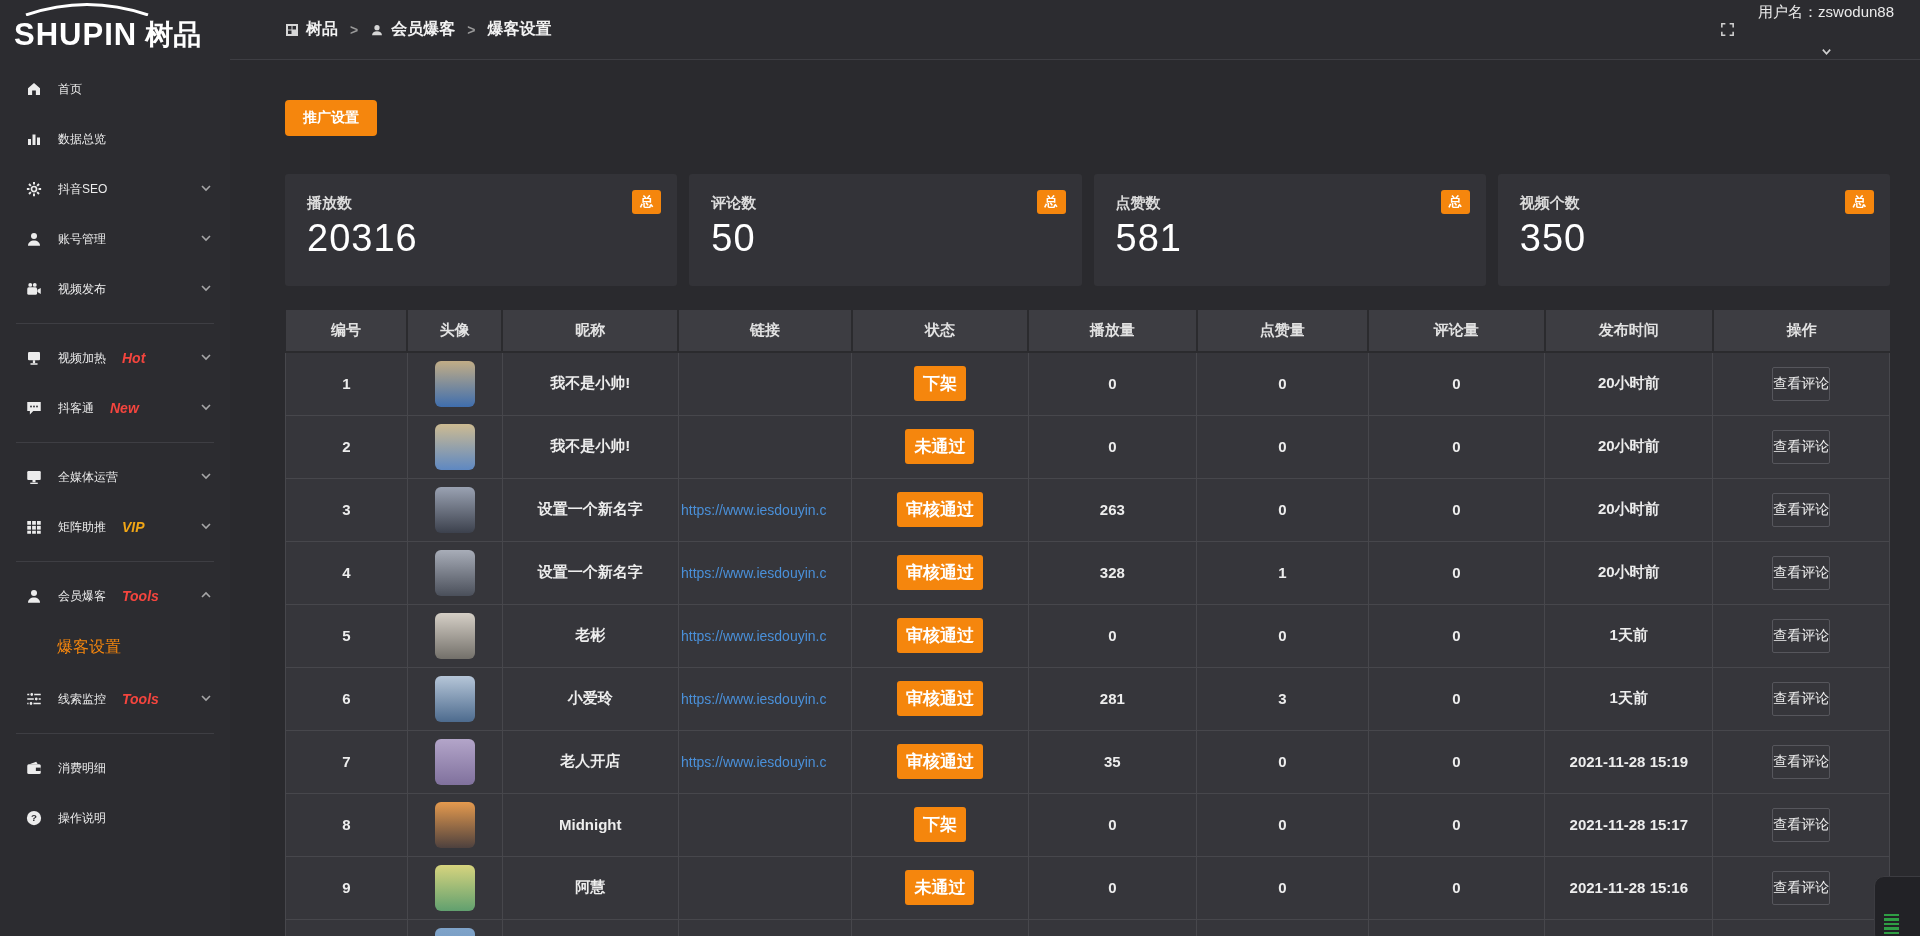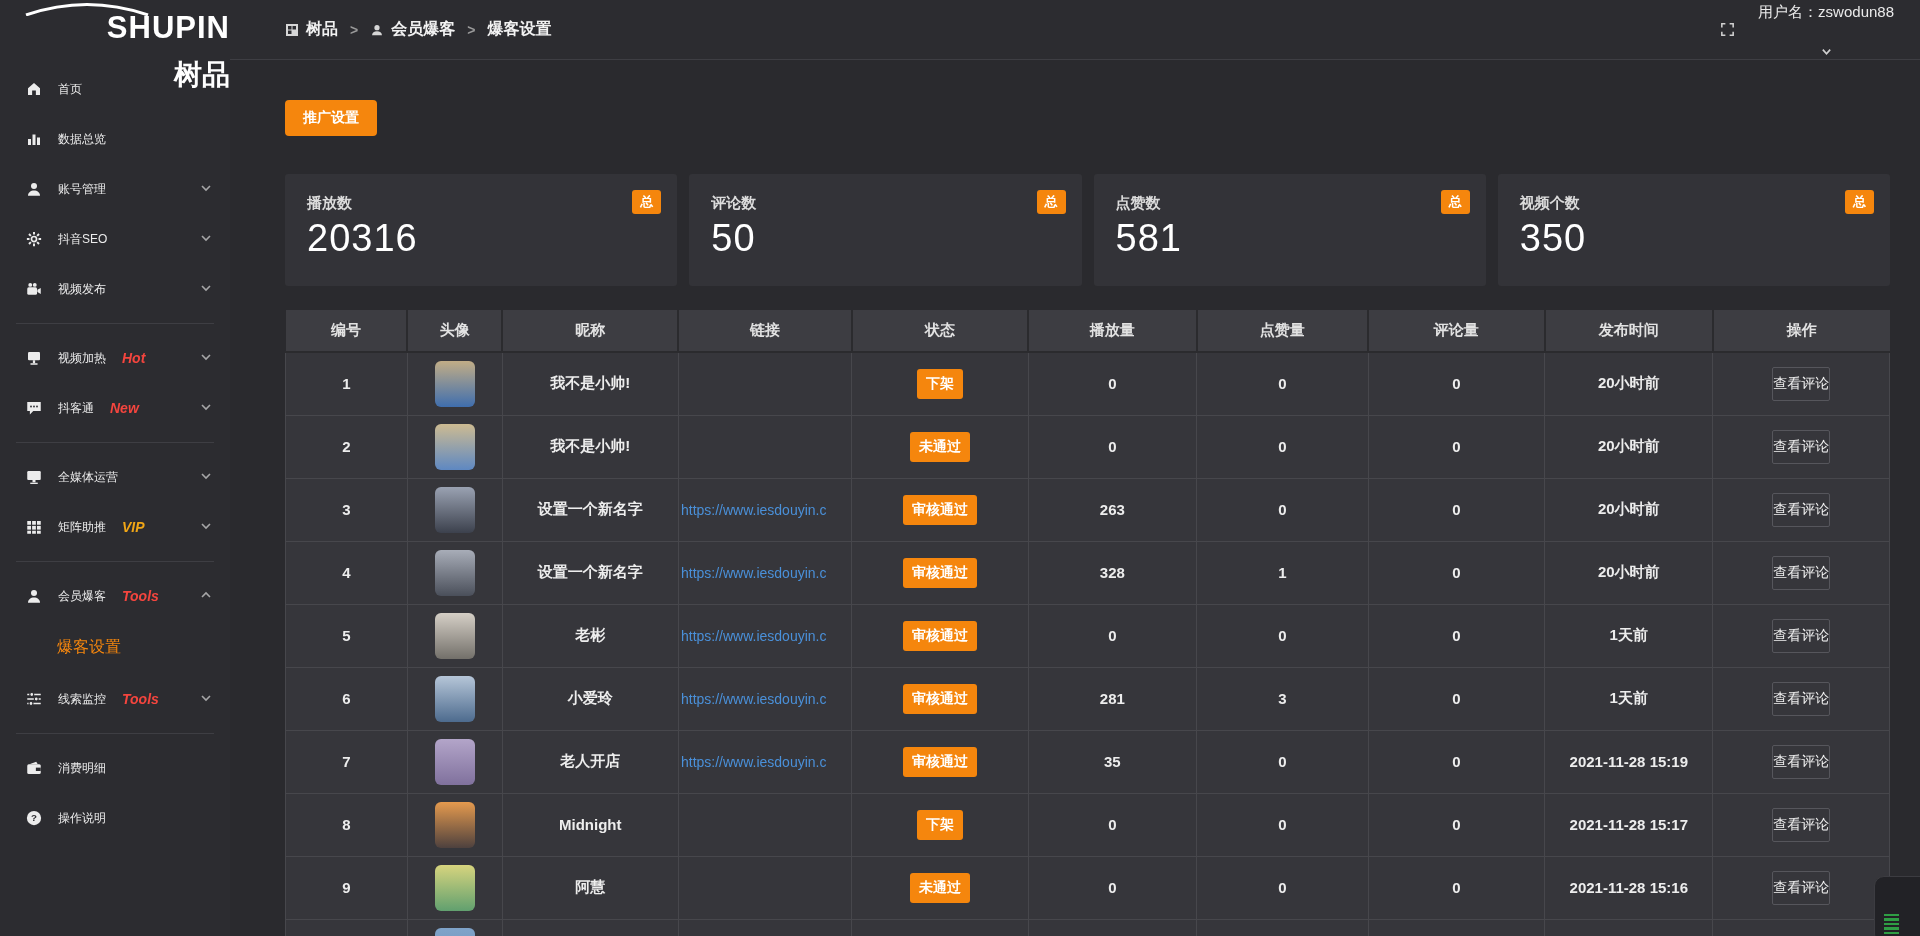--- a/index.html
+++ b/index.html
@@ -5,21 +5,21 @@
   * { margin:0; padding:0; box-sizing:border-box; }
   html,body { width:1920px; height:936px; overflow:hidden; }
   body {
     font-family:"Liberation Sans","DejaVu Sans",sans-serif;
     background:#2a2a2e; color:#ececec;
   }
   .app { display:flex; width:1920px; height:936px; }
 
   
   .sidebar { width:230px; flex:none; background:#2c2c30; display:flex; flex-direction:column; padding-top:0; }
-  .logo { height:60px; display:flex; align-items:flex-end; padding-left:14px; position:relative;flex-direction:column; }
+  .logo { height:60px; display:flex; align-items:center; padding-left:14px; position:relative; }
   .logo-arc { position:absolute; top:2px; left:22px; }
   .logo-en { font-size:31px; font-weight:bold; letter-spacing:1px; color:#fff; margin-top:10px; }
   .logo-cn { font-size:28px; font-weight:bold; color:#fff; margin-left:8px; margin-top:10px; }
   .side-menu { flex:1; padding-top:4px; }
   .side-item { height:50px; display:flex; align-items:center; padding:0 18px 0 24px; cursor:pointer; position:relative; }
   .side-item .icon { width:20px; height:20px; margin-right:14px; display:flex; align-items:center; justify-content:center; }
   .side-label { font-size:12px; color:#ececec; }
   .side-tag { font-size:14px; font-style:italic; font-weight:bold; margin-left:16px; }
   .tag-red { color:var(--hot-red,#f4453e); }
   .tag-vip { color:var(--vip-orange,#f0a616); }
@@ -55,21 +55,21 @@
   .data-table { width:100%; margin-top:24px; border-collapse:collapse; table-layout:fixed; }
   .data-table th { height:42px; background:#3d3d42; color:#e2e2e2; font-size:15px; font-weight:bold;
                    border-right:2px solid #2b2b2e; border-bottom:2px solid #2b2b2e; }
   .data-table th:last-child { border-right:none; }
   .data-table td { height:63px; background:#36363b; border:1px solid #47474c; text-align:center;
                    font-size:15px; font-weight:bold; color:#ededed; overflow:hidden; white-space:nowrap; }
   .avatar { width:40px; height:46px; border-radius:6px; margin:0 auto; }
   .link-cell { text-align:left !important; }
   .link-cell a { color:var(--link-blue,#4a90d9); font-size:14px; font-weight:normal; text-decoration:none;
                  display:block; overflow:hidden; white-space:nowrap; padding-left:2px; cursor:pointer; }
-  .badge { display:inline-block; background:var(--accent-orange,#f5860d); color:#fff; font-size:14px;
+  .badge { display:inline-block; background:var(--accent-orange,#f5860d); color:#fff; font-size:17px;
            font-weight:bold; padding:6px 9px; border-radius:3px; }
   .badge:empty { display:none; }
   .ghost { background:transparent; border:1px solid #56565c; color:#f0f0f0; font-size:14px;
            padding:7px 0; border-radius:2px; cursor:pointer; font-family:inherit; }
   .ghost:empty { display:none; }
 
   
   .float-widget { position:fixed; right:-28px; bottom:-8px; width:74px; height:68px; background:#222226;
                   border:1px solid #3c3c41; border-radius:10px; cursor:pointer; }
   .float-widget .bars { position:absolute; left:9px; bottom:9px; display:flex; flex-direction:column; gap:2px; }
@@ -102,52 +102,52 @@
 
       <div class="side-item">
         <span class="icon">
             <svg width="18" height="18" viewBox="0 0 24 24">
               <rect x="4" y="12" width="4" height="8" fill="#ececec"></rect>
               <rect x="10" y="6" width="4" height="14" fill="#ececec"></rect>
               <rect x="16" y="10" width="4" height="10" fill="#ececec"></rect>
             </svg>
           </span>
         <span class="side-label">数据总览</span>
-      </div>
-
-      <div class="side-item">
-        <span class="icon">
-            <svg width="18" height="18" viewBox="0 0 24 24">
-              <circle cx="12" cy="8" r="4" fill="#ececec"></circle>
-              <path d="M4 21c0-4.4 3.6-7 8-7s8 2.6 8 7z" fill="#ececec"></path>
-            </svg>
-          </span>
-        <span class="side-label">账号管理</span>
-        <span class="chev"><svg width="12" height="12" viewBox="0 0 12 12">
-              <polyline points="2,4 6,8 10,4" fill="none" stroke="#cfcfcf" stroke-width="1.6"></polyline>
-            </svg></span>
       </div>
 
       <div class="side-item">
         <span class="icon">
             <svg width="18" height="18" viewBox="0 0 24 24">
               <circle cx="12" cy="12" r="3.4" fill="none" stroke="#ececec" stroke-width="2.2"></circle>
               <g stroke="#ececec" stroke-width="2.6">
                 <line x1="12" y1="2.5" x2="12" y2="6"></line>
                 <line x1="12" y1="18" x2="12" y2="21.5"></line>
                 <line x1="2.5" y1="12" x2="6" y2="12"></line>
                 <line x1="18" y1="12" x2="21.5" y2="12"></line>
                 <line x1="5.3" y1="5.3" x2="7.8" y2="7.8"></line>
                 <line x1="16.2" y1="16.2" x2="18.7" y2="18.7"></line>
                 <line x1="5.3" y1="18.7" x2="7.8" y2="16.2"></line>
                 <line x1="16.2" y1="7.8" x2="18.7" y2="5.3"></line>
               </g>
             </svg>
           </span>
         <span class="side-label">抖音SEO</span>
+        <span class="chev"><svg width="12" height="12" viewBox="0 0 12 12">
+              <polyline points="2,4 6,8 10,4" fill="none" stroke="#cfcfcf" stroke-width="1.6"></polyline>
+            </svg></span>
+      </div>
+
+      <div class="side-item">
+        <span class="icon">
+            <svg width="18" height="18" viewBox="0 0 24 24">
+              <circle cx="12" cy="8" r="4" fill="#ececec"></circle>
+              <path d="M4 21c0-4.4 3.6-7 8-7s8 2.6 8 7z" fill="#ececec"></path>
+            </svg>
+          </span>
+        <span class="side-label">账号管理</span>
         <span class="chev"><svg width="12" height="12" viewBox="0 0 12 12">
               <polyline points="2,4 6,8 10,4" fill="none" stroke="#cfcfcf" stroke-width="1.6"></polyline>
             </svg></span>
       </div>
 
       <div class="side-item">
         <span class="icon">
             <svg width="18" height="18" viewBox="0 0 24 24">
               <circle cx="7" cy="6.5" r="2.6" fill="#ececec"></circle>
               <circle cx="13" cy="6.5" r="2.6" fill="#ececec"></circle>

